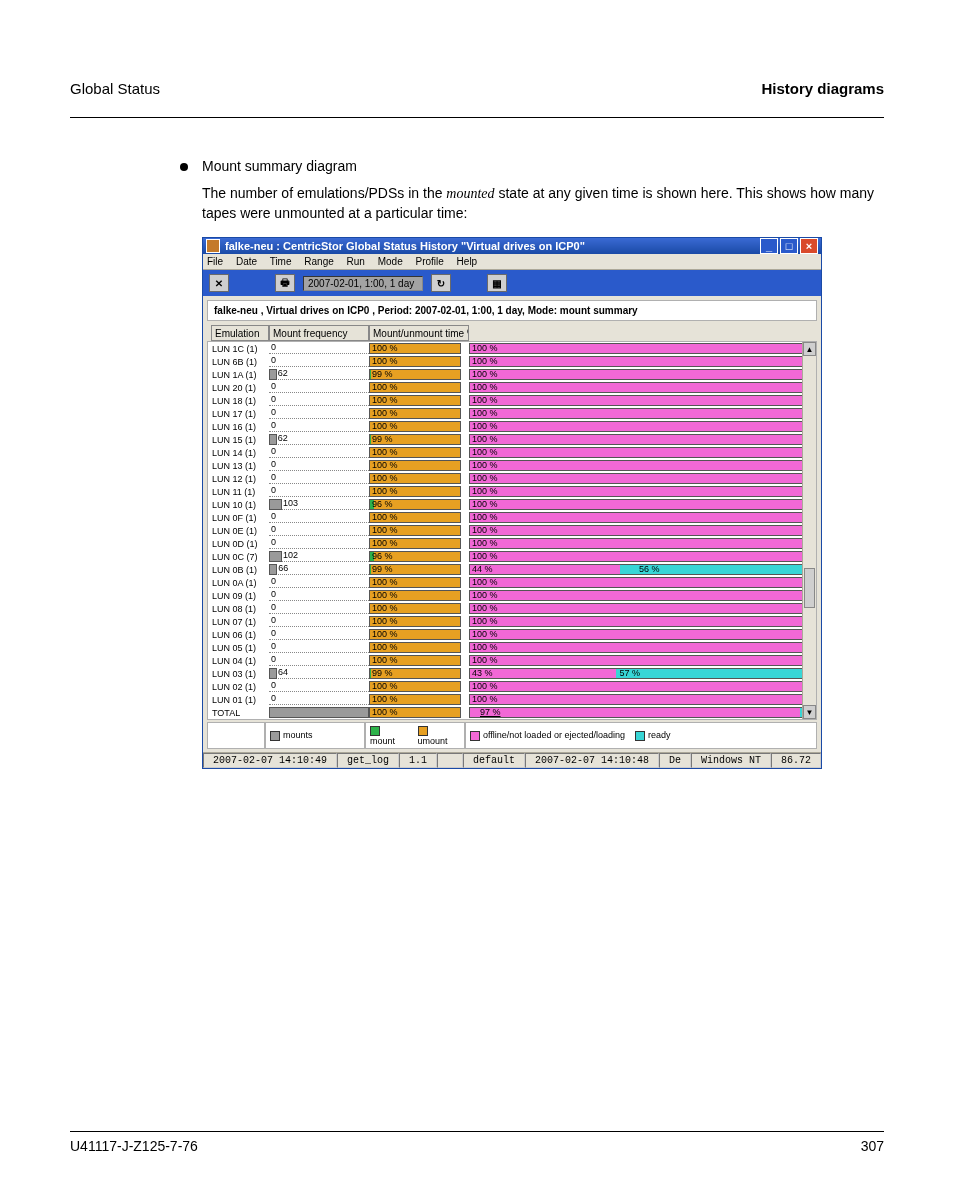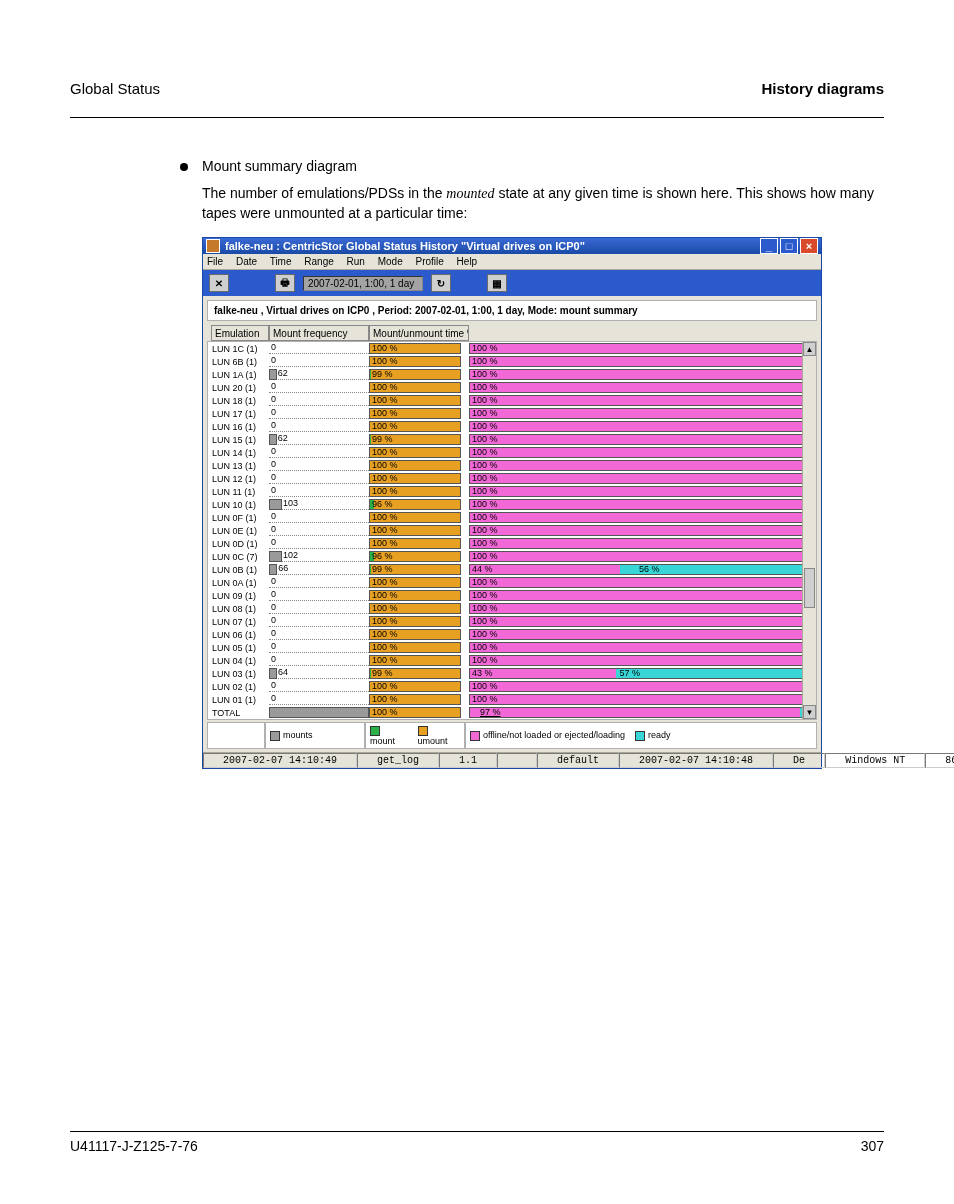--- a/index.html
+++ b/index.html
@@ -69,21 +69,21 @@
 
   .vscroll { position: absolute; right: 0; top: 0; bottom: 0; width: 14px; background: #e6e3d8; border-left: 1px solid #aca899; }
   .vscroll .arrow { height: 14px; background: #cfcfcf; border: 1px solid #888; display: flex; align-items: center; justify-content: center; font-size: 8px; }
   .vscroll .thumb { position: absolute; left: 1px; right: 1px; top: 60%; height: 40px; background: #cfcfcf; border: 1px solid #888; }
 
   .legend-row { display: flex; margin: 0 4px 3px 4px; font-size: 9px; }
   .legend-row .lcell { border: 1px solid #b0b0b0; padding: 2px 4px; background: #fff; display: flex; align-items: center; gap: 10px; }
   .lbox { width: 10px; height: 10px; border: 1px solid #333; display: inline-block; margin-right: 3px; vertical-align: middle; }
 
   .statusbar { display: flex; font-family: "Courier New", monospace; font-size: 10px; border-top: 1px solid #aca899; }
-  .statusbar > div { border: 1px inset #ccc; padding: 1px 19px; white-space: nowrap; }
+  .statusbar > div { border: 1px inset #ccc; padding: 1px 9px; white-space: nowrap; }
 
   
   .page-footer { position: absolute; left: 70px; right: 70px; bottom: 50px; }
   .page-footer hr { border: none; border-top: 1px solid #000; margin-bottom: 6px; }
   .page-footer .fline { display: flex; justify-content: space-between; font-size: 14px; }
 </style>
 </head>
 <body>
 
 <div class="page-header">

